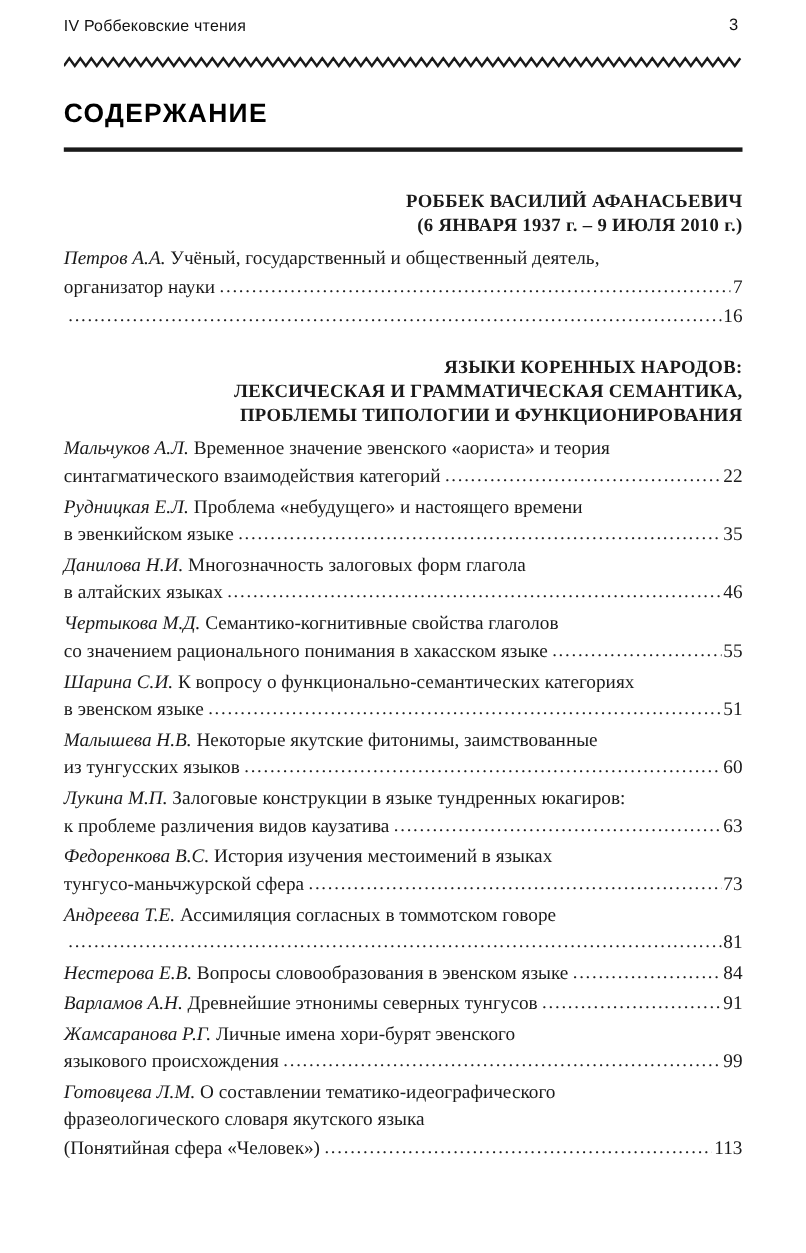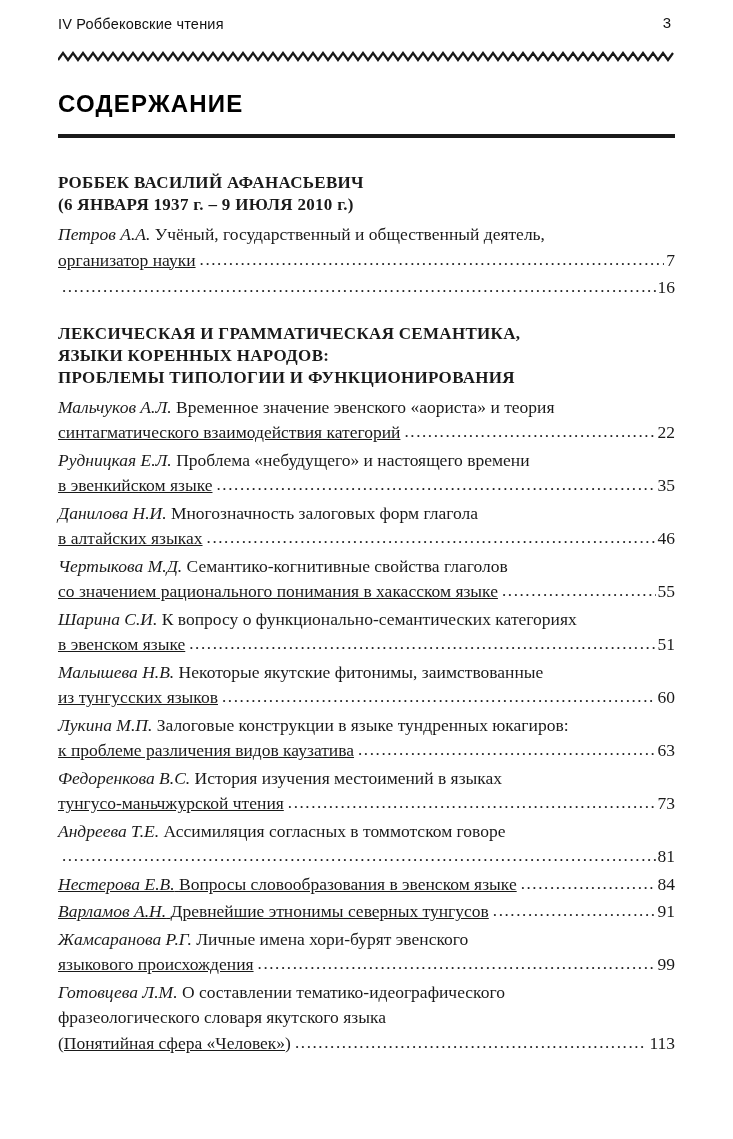--- a/index.html
+++ b/index.html
@@ -71,21 +71,21 @@
     width: 617px;
   }
   
   .toc {
     margin-top: 34px;
   }
   .section {
     margin-top: 0;
   }
   .section-heading {
-    text-align: left;
+    text-align: right;
     font-family: "Liberation Serif", serif;
     font-weight: bold;
     font-size: 17px;
     line-height: 22px;
     letter-spacing: 0.3px;
     margin-bottom: 6px;
   }
   .section-heading .line2 {
     display: block;
   }
@@ -101,21 +101,20 @@
   .entry .author {
     font-style: italic;
   }
   .entry-line {
     display: flex;
     align-items: baseline;
     width: 100%;
   }
   .entry-text {
     white-space: nowrap;
-    text-decoration: underline;
   }
   .leader {
     flex: 1 1 auto;
     overflow: hidden;
     white-space: nowrap;
     margin: 0 2px 0 4px;
     letter-spacing: 1.6px;
     font-size: 17px;
     color: #222;
     transform: translateY(-1px);
@@ -172,22 +171,22 @@
           <span class="leader">.................................................................................................................</span>
           <span class="page-num">16</span>
         </div>
       </div>
     </div>
 
     <div class="section-gap"></div>
 
     <div class="section">
       <div class="section-heading">
+        <span class="line2">ЯЗЫКИ КОРЕННЫХ НАРОДОВ:</span>
         <span class="line2">ЛЕКСИЧЕСКАЯ И ГРАММАТИЧЕСКАЯ СЕМАНТИКА,</span>
-        <span class="line2">ЯЗЫКИ КОРЕННЫХ НАРОДОВ:</span>
         <span class="line2">ПРОБЛЕМЫ ТИПОЛОГИИ И ФУНКЦИОНИРОВАНИЯ</span>
       </div>
 
       <div class="entry">
         <div class="plain-line">
           <span class="author">Мальчуков А.Л.</span>
           <span>Временное значение эвенского «аориста» и теория</span>
         </div>
         <div class="entry-line">
           <span class="entry-text">синтагматического взаимодействия категорий</span>
@@ -267,21 +266,21 @@
           <span class="page-num">63</span>
         </div>
       </div>
 
       <div class="entry">
         <div class="plain-line">
           <span class="author">Федоренкова В.С.</span>
           <span>История изучения местоимений в языках</span>
         </div>
         <div class="entry-line">
-          <span class="entry-text">тунгусо-маньчжурской чтения</span>
+          <span class="entry-text">тунгусо-маньчжурской сфера</span>
           <span class="leader">.................................................................................................................</span>
           <span class="page-num">73</span>
         </div>
       </div>
 
       <div class="entry">
         <div class="plain-line">
           <span class="author">Андреева Т.Е.</span>
           <span>Ассимиляция согласных в томмотском говоре</span>
         </div>

